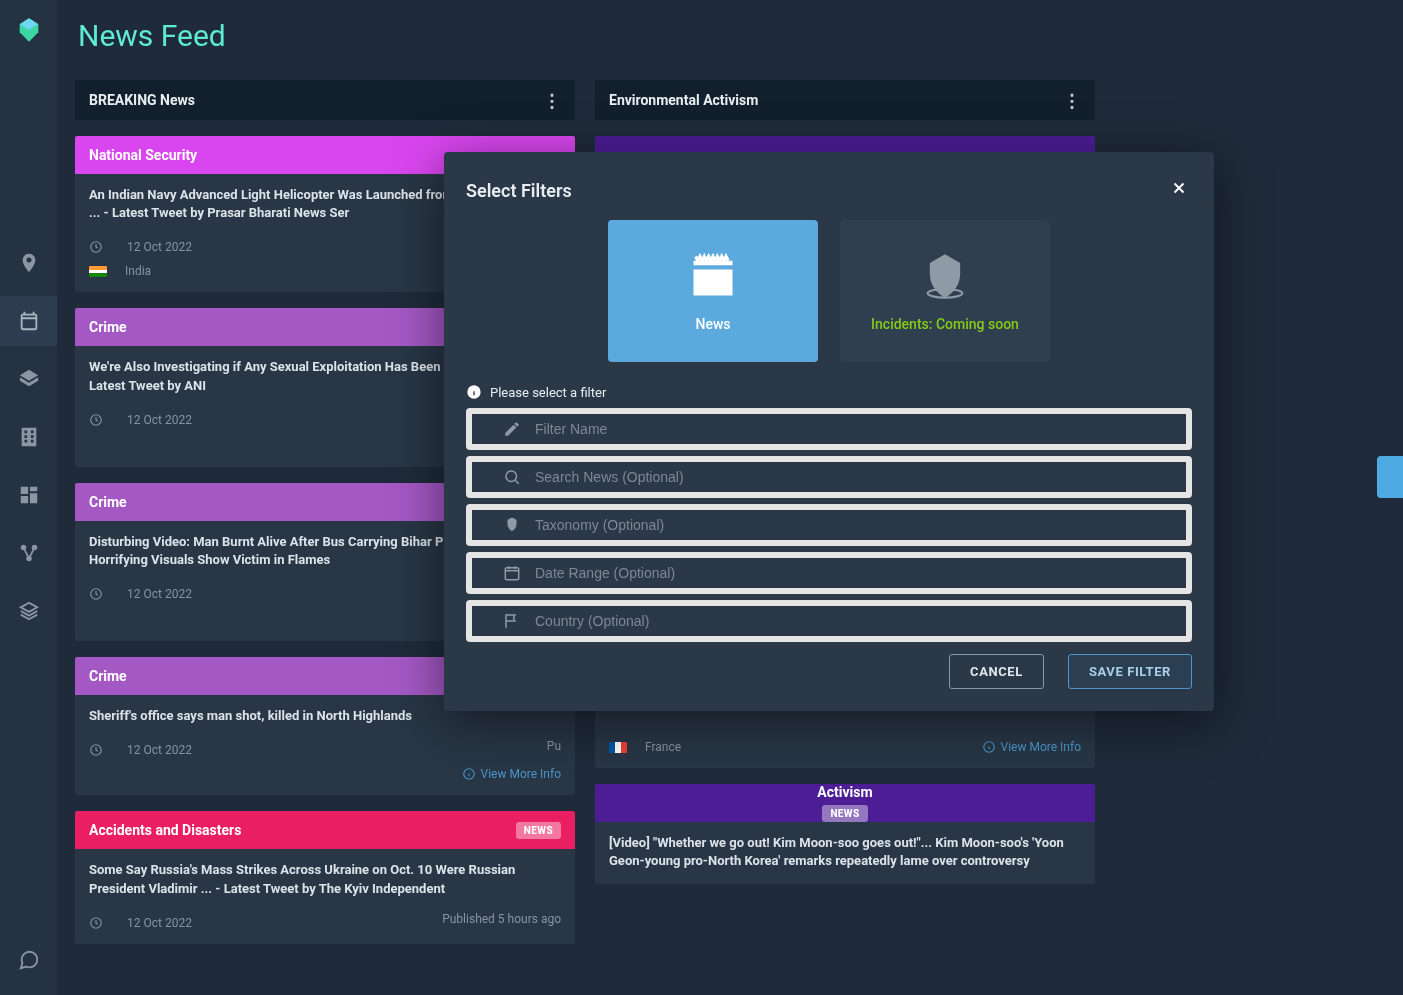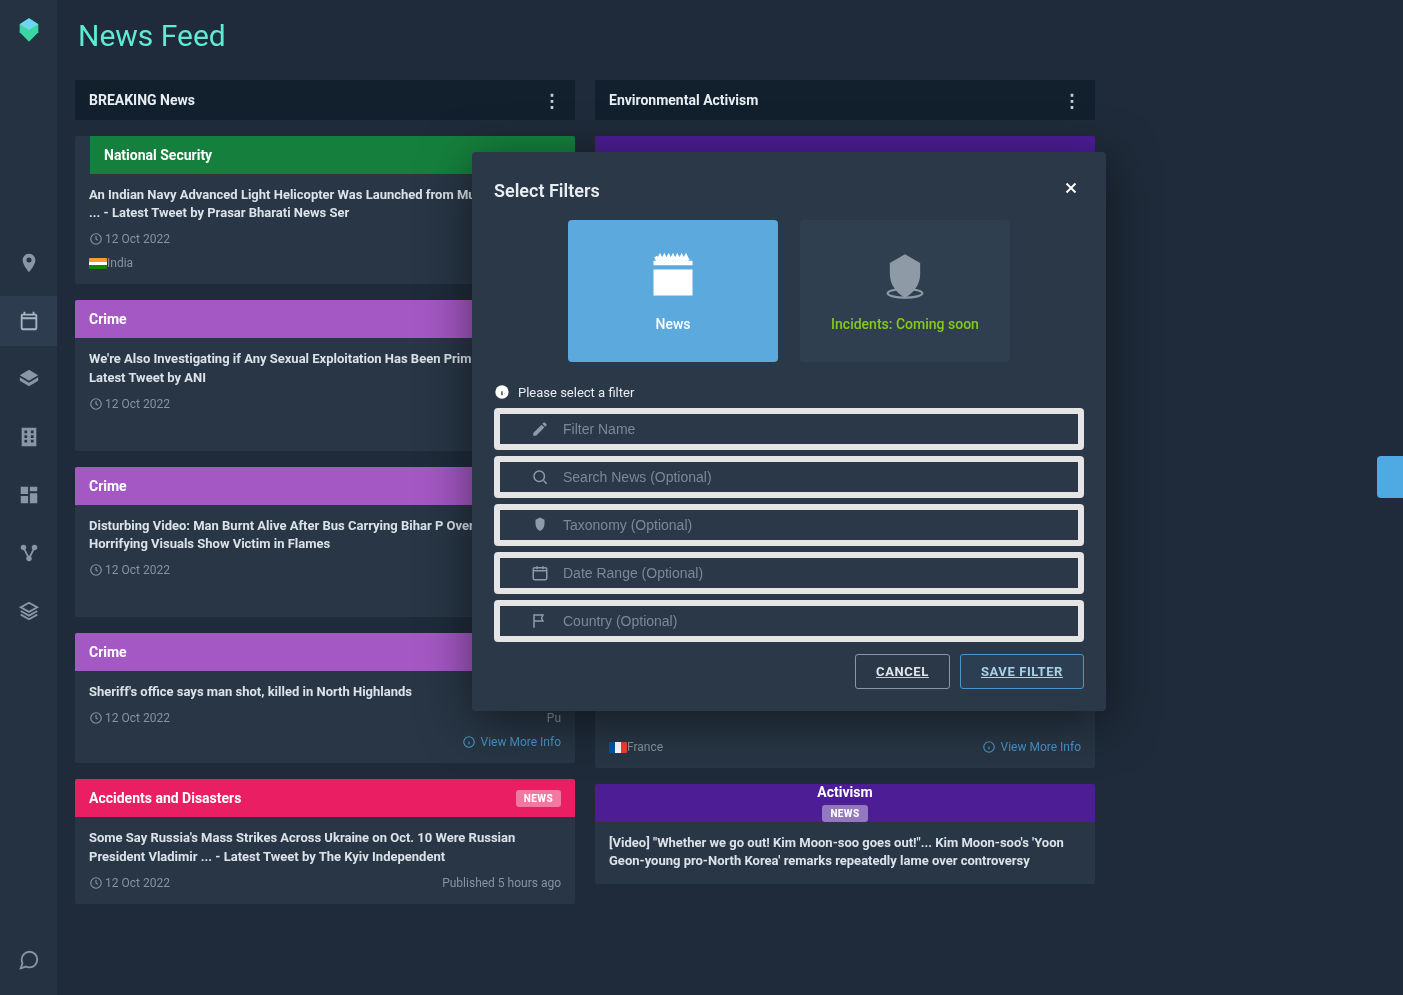--- a/index.html
+++ b/index.html
@@ -77,52 +77,52 @@
   font-weight: 700; font-size: 14px; color: #fff;
 }
 .badge {
   background: rgba(255,255,255,0.4);
   font-size: 10px;
   font-weight: 800;
   padding: 3px 8px;
   border-radius: 3px;
   letter-spacing: 0.4px;
 }
-.cat-gray { background: #15803d; margin-left: 15px; }
+.cat-gray { background: #d946ef; }
 .cat-purple { background: #a458c4; }
 .cat-pink { background: #e91e63; align-items: center; }
 .cat-teal { background: #4c1d95; flex-direction: column; }
 .card-body { padding: 12px 14px 14px 14px; }
 .card-title { color: #dbe2e9; font-weight: 700; font-size: 13px; line-height: 1.4; }
 .card-meta {
   display: flex; justify-content: space-between; align-items: center;
   margin-top: 10px;
   font-size: 12px; color: #8693a0;
 }
-.meta-left { display: flex; align-items: center; gap: 2px; }
+.meta-left { display: flex; align-items: center; gap: 24px; margin-top: 8px; }
 .card-foot {
   display: flex; justify-content: space-between; align-items: center;
   margin-top: 10px;
   font-size: 12px; color: #8693a0;
 }
-.foot-left { display: flex; align-items: center; gap: 0; }
+.foot-left { display: flex; align-items: center; gap: 18px; }
 .flag { width: 18px; height: 11px; display: inline-block; border-radius: 1px; }
 .flag-india { background: linear-gradient(#ff9933 33%, #fff 33% 66%, #138808 66%); }
 .flag-france { background: linear-gradient(90deg,#0055a4 33%,#fff 33% 66%,#ef4135 66%); }
 .view-more { color: #4a95c9; display: flex; align-items: center; gap: 5px; }
 
 
 .modal-overlay {
   position: absolute; inset: 0;
   background: rgba(0,0,0,0);
 }
 .modal {
   position: absolute;
-  left: 472px; top: 152px;
-  width: 634px;
+  left: 444px; top: 152px;
+  width: 770px;
   background: #2a3848;
   border-radius: 4px;
   box-shadow: 0 10px 50px rgba(0,0,0,0.5);
   padding: 22px;
 }
 .modal-header {
   display:flex;justify-content:space-between;align-items:center;
   margin-bottom: 14px;
 }
 .modal-title { color:#e8edf2; font-size: 18px; font-weight: 600; }
@@ -148,21 +148,21 @@
   border:6px solid #e5e5e5;border-radius:4px;
   height:42px;padding:0 31px;margin-bottom:6px;
 }
 .form-row svg { width:18px;height:18px;color:#8e9aa6; flex-shrink:0; }
 .form-row input {
   flex:1;background:transparent;border:none;outline:none;
   color:#c5cdd6;font-size:14px;
 }
 .form-row input::placeholder { color:#7d8894; }
 .modal-footer {
-  display:flex;justify-content:flex-end;gap:10px;margin-top:12px;text-decoration:underline;
+  display:flex;justify-content:flex-end;gap:24px;margin-top:12px;
 }
 .btn {
   padding: 9px 20px; border-radius:3px;font-weight:700;font-size:13px;
   letter-spacing: 0.6px; cursor:pointer;
 }
 .btn-cancel { border:1px solid #8a96a3;color:#e0e6ec;background:transparent; }
 .btn-save { border:1px solid #4a95c9;color:#a9cfe9;background:rgba(74,149,201,0.08); }
 
 .side-tab {
   position: absolute; right: 0; top: 456px;

